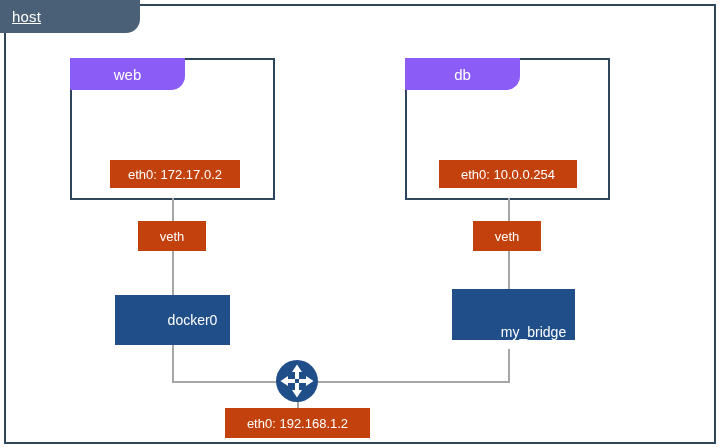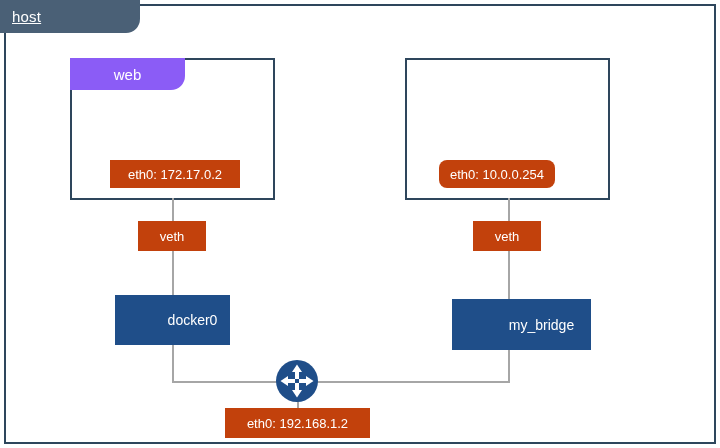--- a/index.html
+++ b/index.html
@@ -158,38 +158,41 @@
   <div class="container-box" style="left:70px; top:58px; width:205px; height:142px;">
     <div class="container-tab" style="width:115px;">
       <span class="container-tab-label">web</span>
     </div>
     <div class="iface-box" style="left:38px; top:100px; width:130px; height:28px;">
       <span class="iface-label">eth0: 172.17.0.2</span>
     </div>
   </div>
 
   <div class="container-box" style="left:405px; top:58px; width:205px; height:142px;">
-    <div class="iface-box" style="left:32px; top:100px; width:116px; height:28px;border-radius:8px;">
+    <div class="container-tab" style="width:115px;">
+      <span class="container-tab-label">db</span>
+    </div>
+    <div class="iface-box" style="left:32px; top:100px; width:138px; height:28px;">
       <span class="iface-label">eth0: 10.0.0.254</span>
     </div>
   </div>
 
   <div class="iface-box" style="left:138px; top:221px; width:68px; height:30px;">
     <span class="iface-label">veth</span>
   </div>
 
   <div class="iface-box" style="left:473px; top:221px; width:68px; height:30px;">
     <span class="iface-label">veth</span>
   </div>
 
   <div class="bridge-box" style="left:115px; top:295px; width:115px; height:50px;">
     <span class="bridge-label">docker0</span>
   </div>
 
-  <div class="bridge-box" style="left:452px; top:299px; width:139px; height:51px;">
+  <div class="bridge-box" style="left:452px; top:289px; width:123px; height:51px;align-items:flex-end;">
     <span class="bridge-label">my_bridge</span>
   </div>
 
   <div class="router-icon" style="left:274px; top:358px; width:46px; height:46px;">
     <svg width="46" height="46" viewBox="0 0 46 46">
       <circle cx="23" cy="23" r="21" fill="#1f4e89"></circle>
       <g fill="#ffffff">
 
         <polygon points="23,6.5 28,14 25,14 25,21 21,21 21,14 18,14"></polygon>
 

